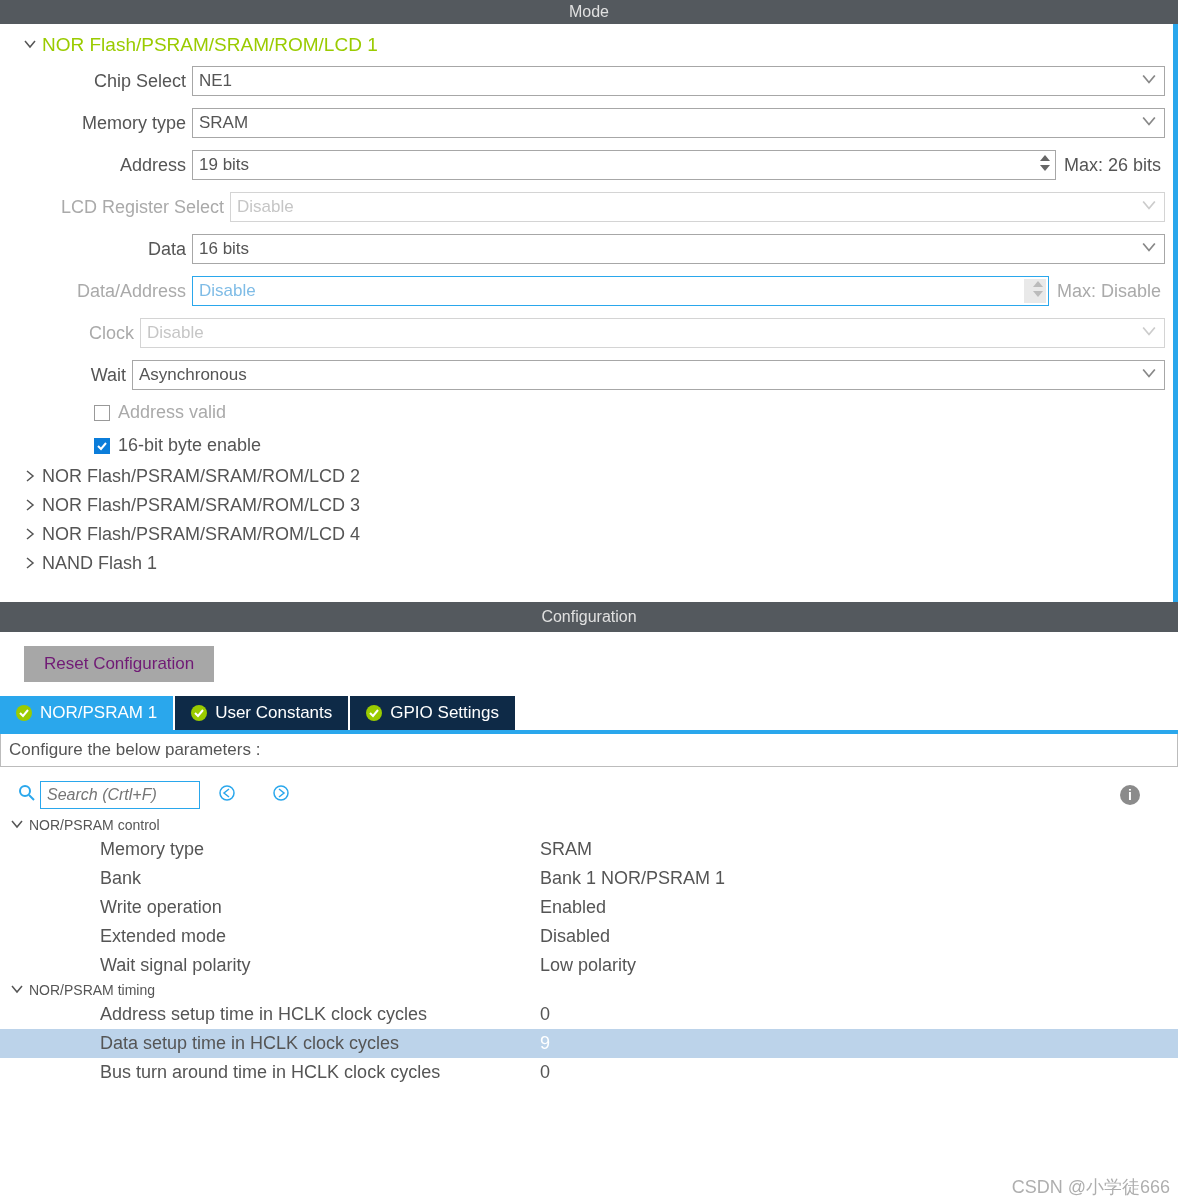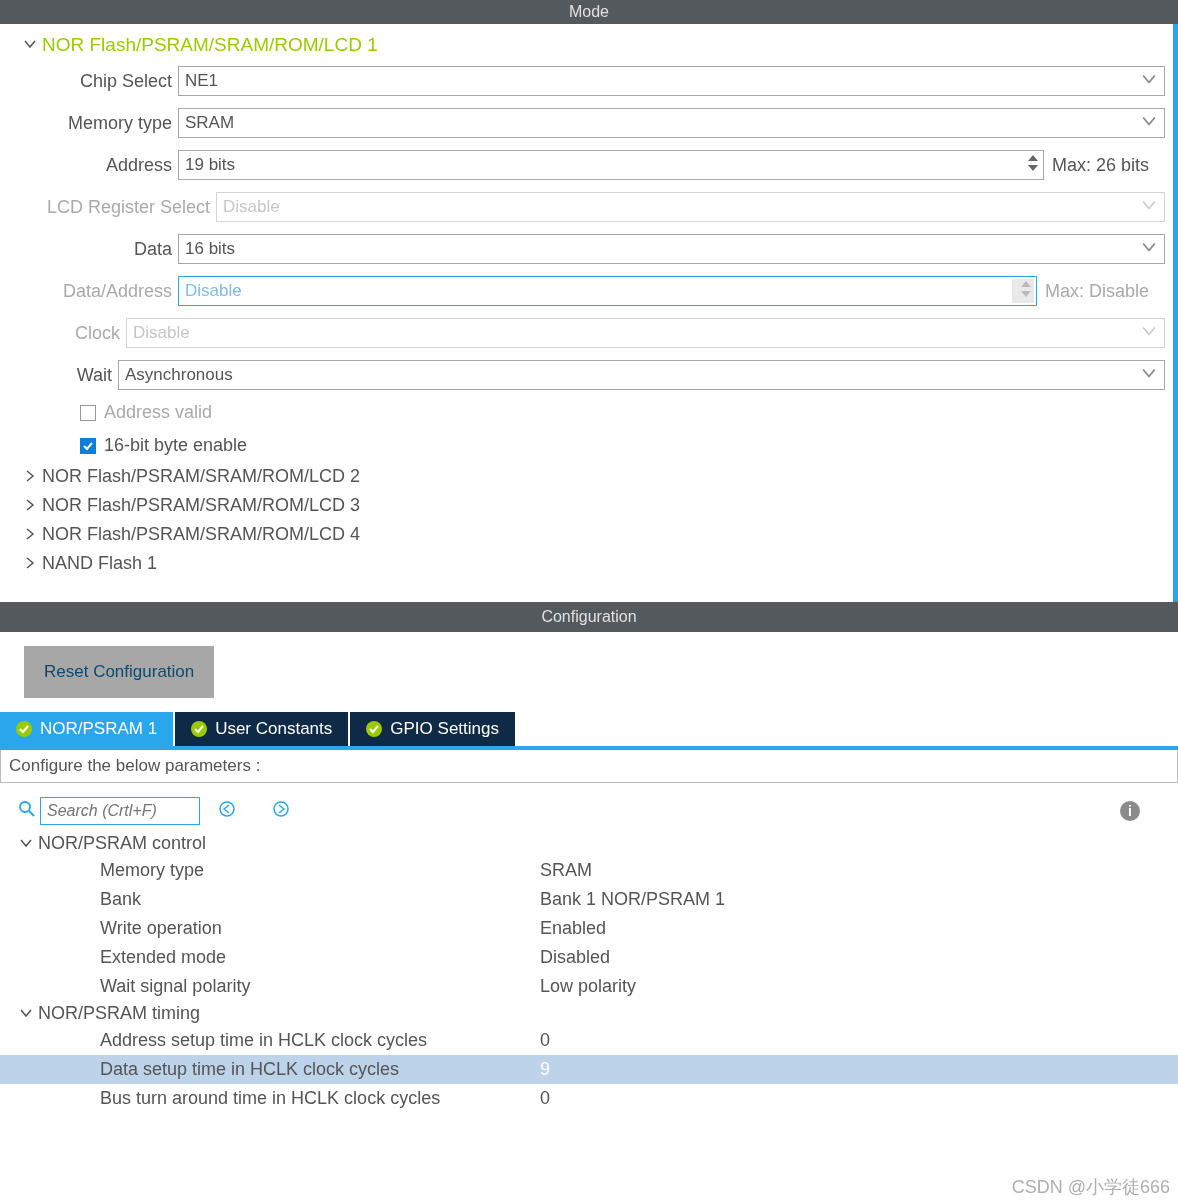--- a/index.html
+++ b/index.html
@@ -12,46 +12,46 @@
 .title-open{color:#9acb00;font-size:19px}
 .sub-row{display:flex;align-items:center;padding:6px 0 6px 0;font-size:18px;color:#555}
 .sub-label{text-align:right;padding-right:6px;flex:0 0 178px}
 .disabled{color:#aaa;}
 .disabled .sub-label{color:#aaa}
 .select-like{flex:1;border:1px solid #a7a7a7;height:30px;display:flex;align-items:center;padding:0 6px;font-size:17px;color:#555;background:#fff;position:relative;margin-right:8px}
 .select-like.dim{color:#c6c6c6;border-color:#d4d4d4}
 .dd-arrow{position:absolute;right:8px;top:50%;transform:translateY(-50%)}
 .spinner{position:absolute;right:4px;top:2px;display:flex;flex-direction:column}
 .spinner svg{display:block}
-.after-text{margin:0 24px 0 4px;white-space:nowrap}
+.after-text{margin:0 12px 0 4px;white-space:nowrap}
 .chk{width:16px;height:16px;border:1px solid #999;display:inline-flex;align-items:center;justify-content:center;margin-right:8px;background:#fff}
 .chk.checked{background:#0b7dda;border-color:#0b7dda}
 .chk.checked svg{display:block}
 .chk svg{display:none}
 .collapse-list{padding:4px 0 4px 24px;font-size:18px;color:#555;display:flex;align-items:center}
 .config-area{padding:0}
-.btn-reset{margin:14px 0 14px 24px;background:#a7a7a7;color:#0c4a6e;border:none;height:52px;padding:0 20px;font-size:17px}
+.btn-reset{margin:14px 0 14px 24px;background:#a7a7a7;color:#701a75;border:none;height:36px;padding:0 20px;font-size:17px}
 .tabs{display:flex}
 .tab{height:34px;display:flex;align-items:center;padding:0 16px;font-size:17px;color:#fff;background:#0e2a47;margin-right:2px}
 .tab.active{background:#2aa7ec}
 .tab .tick{width:16px;height:16px;border-radius:50%;background:#9acb00;margin-right:8px;display:flex;align-items:center;justify-content:center}
 .tabstrip-border{height:4px;background:#2aa7ec}
 .configure-text{border:1px solid #bcbcbc;border-top:none;padding:6px 8px;font-size:17px;color:#555}
 .toolbar{display:flex;align-items:center;padding:14px 10px 6px 18px}
 .search-box{border:1px solid #2aa7ec;height:28px;width:160px;padding:0 6px;font-style:italic;color:#aaa;font-size:16px;background:#fff}
 .inline-ico{margin:0 18px;color:#2aa7ec}
 .info-ico{margin-left:auto;margin-right:28px;width:20px;height:20px;border-radius:50%;background:#8b8b8b;color:#fff;display:flex;align-items:center;justify-content:center;font-weight:bold;font-size:14px}
-.param-group{padding:2px 0 2px 20px;font-size:18px;display:flex;align-items:center}
+.param-group{padding:2px 0 2px 11px;font-size:14px;display:flex;align-items:center}
 .param-row{display:flex;padding:4px 0 4px 100px;font-size:18px}
 .param-row .plabel{flex:0 0 440px}
 .param-row.selected{background:#bcd3ea}
 .param-row.selected .pval{color:#fff}
 .watermark{position:absolute;right:8px;bottom:4px;font-size:18px;color:rgba(120,120,120,.6)}
 .mode-inner{padding:6px 0 6px 0}
-.subs{padding-left:0}
+.subs{padding-left:14px}
 svg{pointer-events:none}
 .dd-blue{border-color:#2aa7ec}
 .spin-bg{position:absolute;right:2px;top:2px;bottom:2px;width:22px;background:#e9e9e9}
 </style>
 </head>
 <body>
 <div class="page">
 
 <div class="section-hdr">Mode</div>
 

